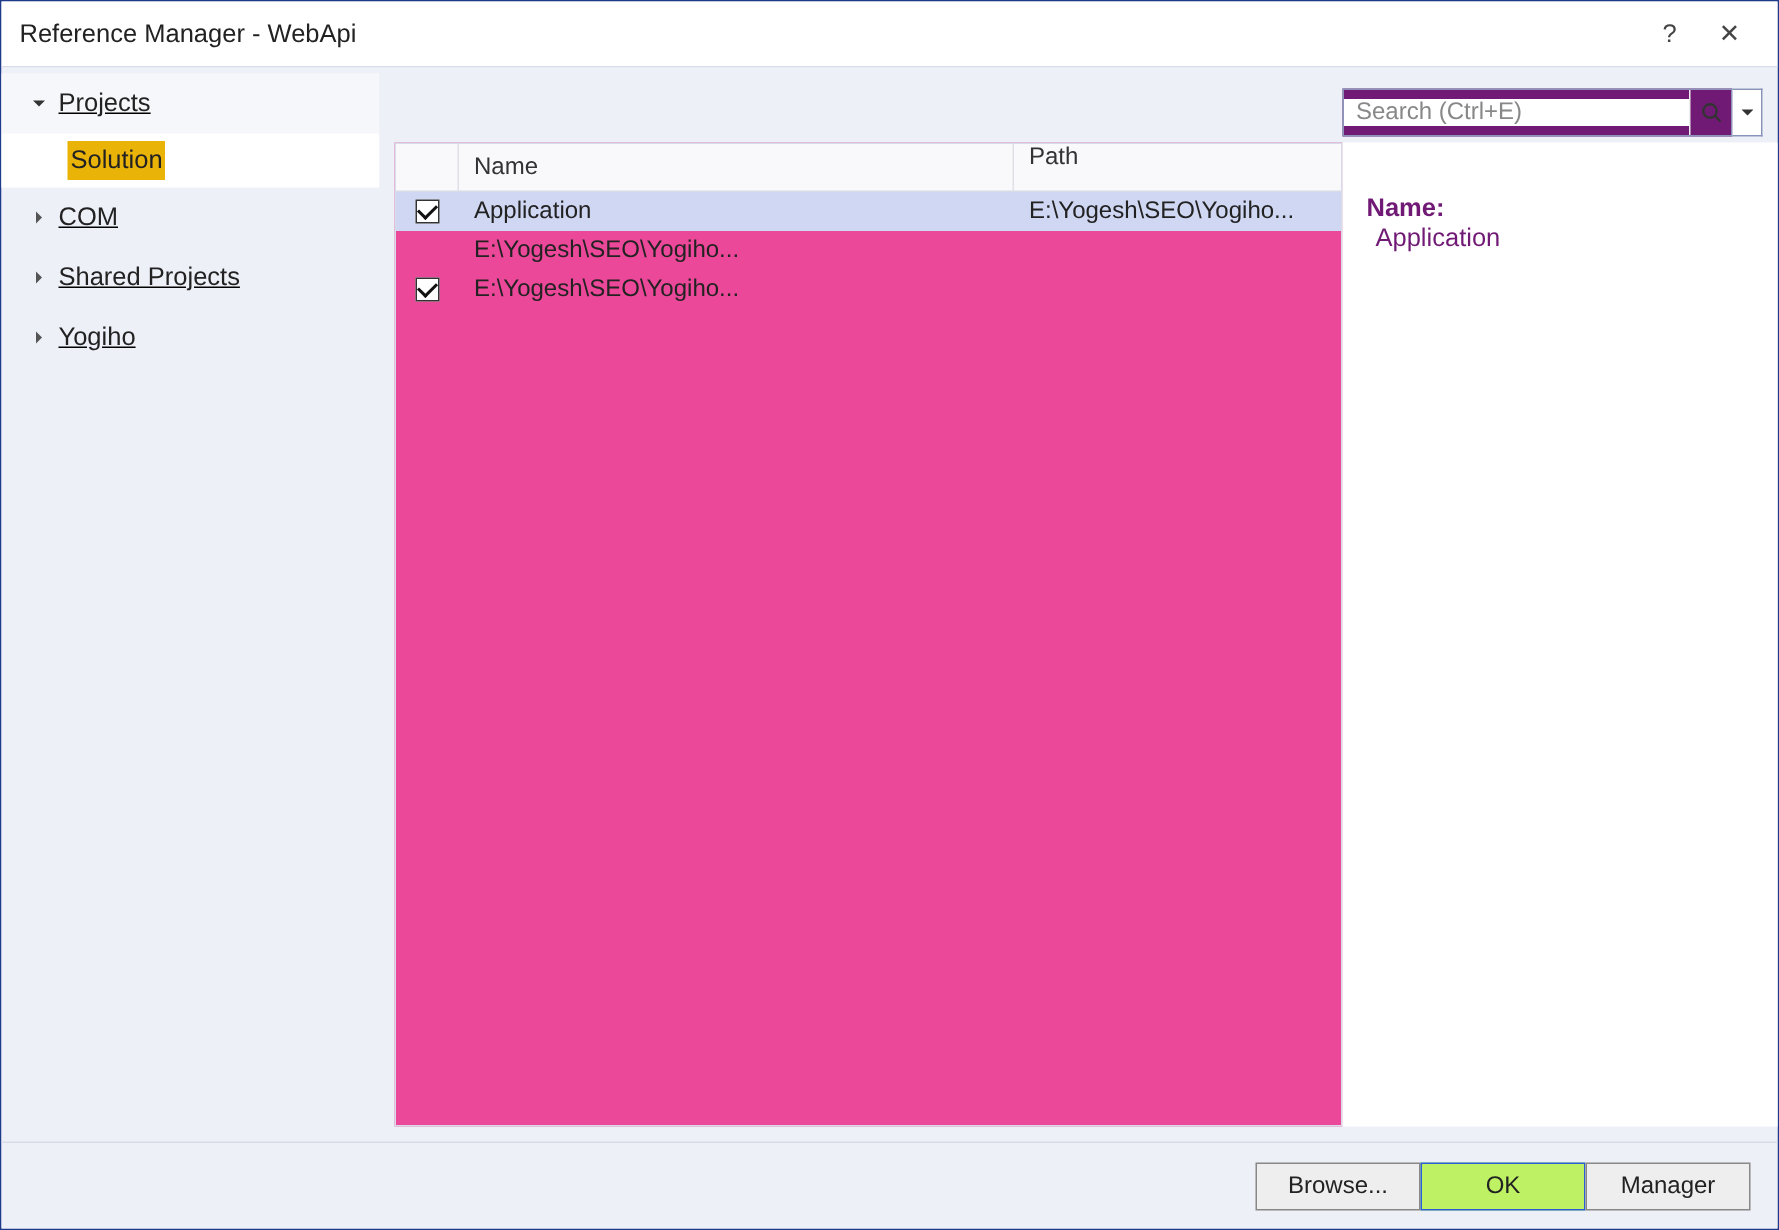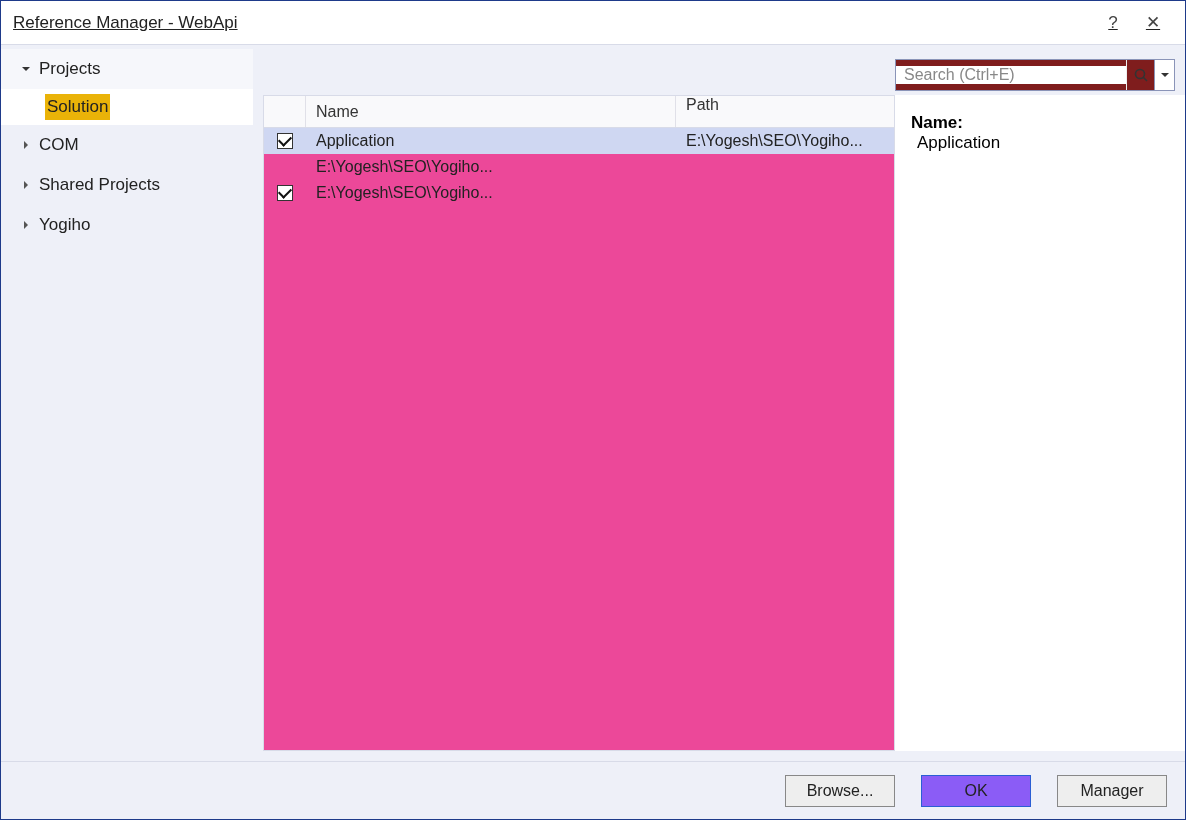--- a/index.html
+++ b/index.html
@@ -7,33 +7,34 @@
   .window {
     width: 1186px; height: 820px;
     border: 1px solid #1e3a8a;
     display: flex; flex-direction: column;
     background: #eef0f8;
   }
   .titlebar {
     height: 44px; background: #ffffff;
     display: flex; align-items: center;
     padding: 0 12px; border-bottom: 1px solid #d8dbe8;
-    font-size: 17px; color: #222; text-decoration: underline;
+    font-size: 17px; color: #222;
   }
   .titlebar .title { flex: 1; }
   .titlebar .ctrl { width: 40px; text-align: center; font-size: 17px; color: #444; cursor: default; }
   .titlebar .ctrl.help { font-size: 17px; }
   .titlebar .ctrl.close { font-size: 17px; }
   .body {
     flex: 1; display: flex; min-height: 0;
   }
   .sidebar {
     width: 252px; background: #eef0f8;
     display: flex; flex-direction: column;
     padding-top: 4px;
+    text-decoration: underline;
   }
   .sidebar-item {
     display: flex; align-items: center;
     padding: 10px 12px 10px 18px;
     font-size: 17px; color: #222;
     cursor: default;
   }
   .sidebar-item .arrow {
     width: 14px; height: 14px; margin-right: 6px;
     display: inline-flex; align-items: center; justify-content: center;
@@ -54,21 +55,21 @@
     padding: 10px 0 10px 10px;
     min-width: 0;
   }
   .searchbar-row {
     display: flex; align-items: center; height: 40px;
     padding-right: 10px;
   }
   .searchbar-row .spacer { flex: 1; }
   .searchbox {
     display: flex; align-items: center;
-    border: 1px solid #8a94b8; background: #7f1d1d;
+    border: 1px solid #8a94b8; background: #701a75;
     height: 32px;
   }
   .searchbox input {
     border: none; outline: none; font-size: 16px;
     padding: 0 8px; width: 230px; color: #555;
   }
   .searchbox input::placeholder { color: #888; }
   .searchbox .sbtn {
     width: 28px; height: 30px; display: flex; align-items: center; justify-content: center;
     border-left: 1px solid #eee;
@@ -106,37 +107,37 @@
     width: 16px; height: 16px; border: 1.5px solid #333; background: #fff;
     display: inline-flex; align-items: center; justify-content: center;
   }
   .checkbox.checked::after {
     content: ""; width: 10px; height: 6px;
     border-left: 2px solid #111; border-bottom: 2px solid #111;
     transform: rotate(-45deg) translate(1px,-1px);
   }
   .detail-panel {
     width: 290px; background: #ffffff;
-    padding: 18px 16px; font-size: 17px; color: #000000;
+    padding: 34px 16px; font-size: 17px; color: #701a75;
   }
   .detail-panel .lbl { font-weight: 600; }
   .footer {
     height: 58px; background: #eef0f8;
     display: flex; align-items: center; justify-content: flex-end;
-    gap: 26px; padding: 0 18px;
+    gap: 0; padding: 0 18px;
     border-top: 1px solid #d8dbe8;
   }
   .btn {
     min-width: 110px; height: 32px;
     border: 1px solid #888; background: #eeeeee;
     font-size: 16px; color: #222;
     display: inline-flex; align-items: center; justify-content: center;
     cursor: default;
   }
-  .btn.primary { border: 1.5px solid #2a5ed4; background: #8b5cf6; justify-content: center; }
+  .btn.primary { border: 1.5px solid #2a5ed4; background: #bef264; justify-content: center; }
   svg { display:block; }
 </style>
 </head>
 <body>
 
 <div class="window">
 
   <div class="titlebar">
     <span class="title">Reference Manager - WebApi</span>
     <span class="ctrl help">?</span>

